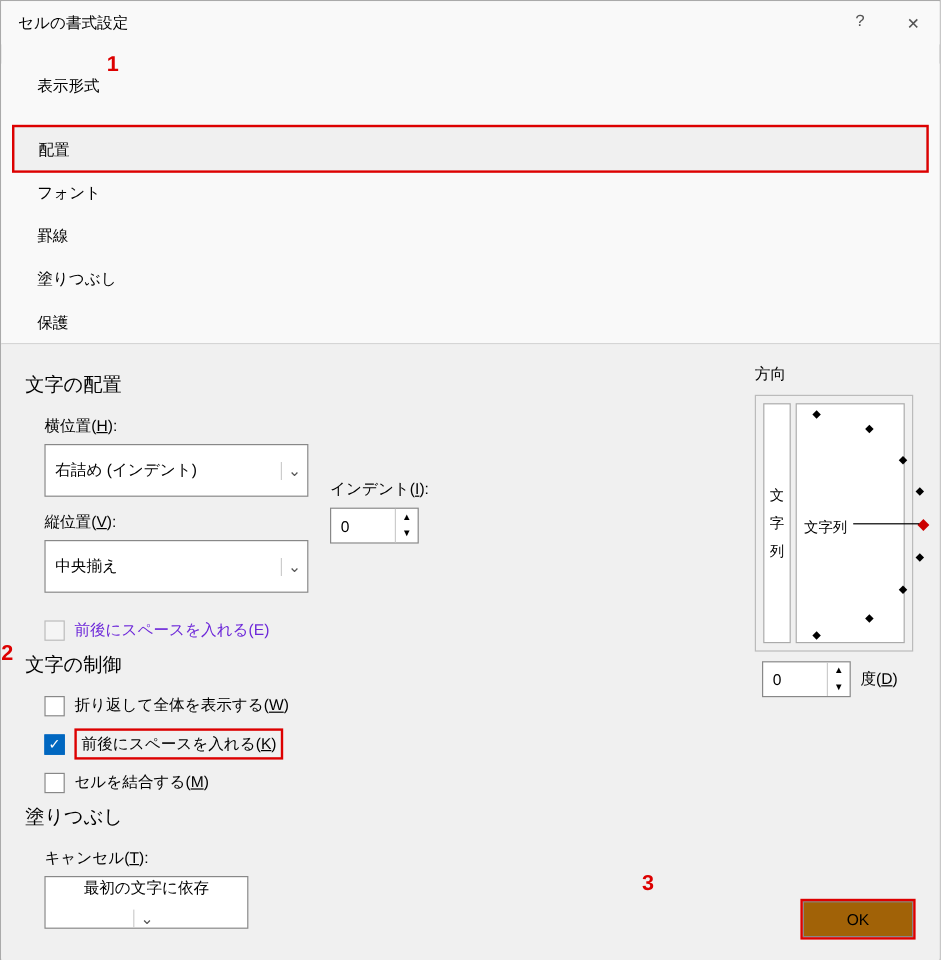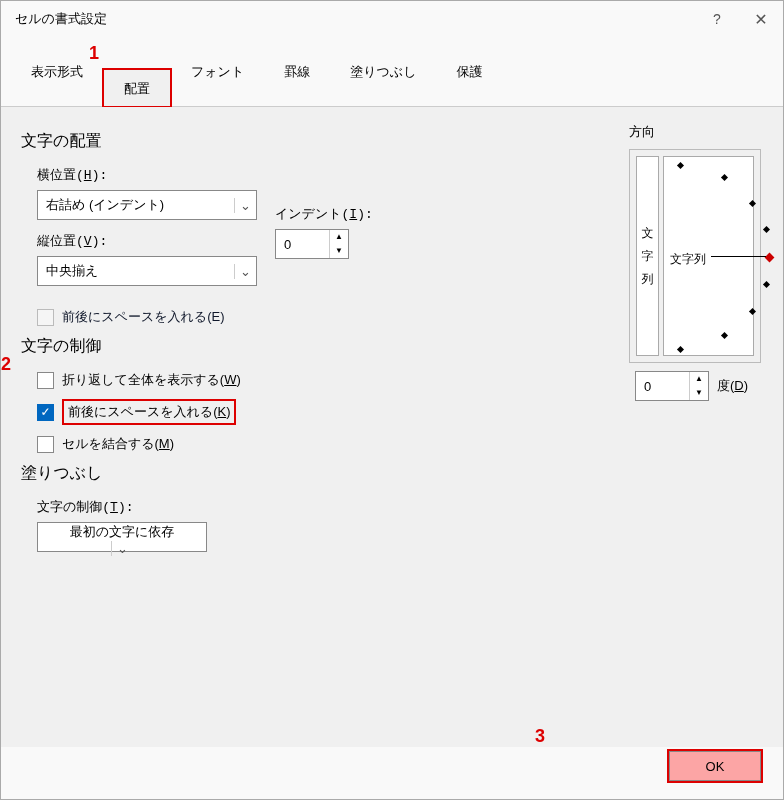--- a/index.html
+++ b/index.html
@@ -1,55 +1,55 @@
 <!DOCTYPE html>
 <html><head>
 <meta charset="utf-8">
 <style>
 * { box-sizing: border-box; margin: 0; padding: 0; }
 body { font-family: "Yu Gothic UI", "Meiryo", sans-serif; font-size: 13px; color: #000; background: #fff; }
 .dialog { width: 784px; height: 800px; background: #f9f9f9; border: 1px solid #aaa; position: relative; }
-.titlebar { height: 36px; display: flex; align-items: center; padding: 0 0 0 14px; background: #f9f9f9; }
+.titlebar { height: 36px; display: flex; align-items: center; padding: 0 0 0 14px; background: #f9f9f9; font-family: Liberation Mono, monospace; }
 .titlebar .title { flex: 1; font-size: 13px; }
 .titlebar .help { width: 44px; text-align: center; font-size: 14px; color: #555; cursor: pointer; }
 .titlebar .close { width: 44px; text-align: center; font-size: 16px; color: #555; cursor: pointer; }
-.tabs { display: flex; padding: 0 10px; border-bottom: 1px solid #ccc; background: #f9f9f9; margin-top: 16px; }
+.tabs { display: flex; padding: 0 10px; border-bottom: 1px solid #ccc; background: #f9f9f9; margin-top: 16px; flex-direction: column; }
 .tab { padding: 10px 20px 8px; font-size: 13px; cursor: pointer; position: relative; }
 .tab.active { background: #f0f0f0; border: 1px solid #ccc; border-bottom: 1px solid #f0f0f0; margin-bottom: -1px; }
 .tab.hl { outline: 2px solid #d00; outline-offset: -1px; margin-top: 16px; }
 .marker { position: absolute; color: #d00; font-weight: bold; font-size: 18px; z-index: 10; }
 .content { padding: 16px 20px; background: #f0f0f0; height: 640px; position: relative; }
 .group-label { font-size: 16px; margin: 8px 0 14px 0; }
 .row { display: flex; align-items: center; gap: 18px; }
 .col { display: flex; flex-direction: column; }
-.field-label { font-size: 13px; margin-bottom: 6px; margin-left: 16px; font-family: Liberation Mono, monospace; }
-.combo { display: flex; align-items: center; width: 220px; height: 30px; background: #fff; border: 1px solid #888; margin-left: 16px; margin-bottom: 12px; }
+.field-label { font-size: 13px; margin-bottom: 6px; margin-left: 16px; }
+.combo { display: flex; align-items: center; width: 220px; height: 44px; background: #fff; border: 1px solid #888; margin-left: 16px; margin-bottom: 12px; }
 .combo span { flex: 1; padding: 0 8px; }
 .combo .arrow { width: 22px; text-align: center; color: #555; border-left: 1px solid #ccc; }
 .combo.small { width: 170px; flex-direction: column; }
 .spin { display: flex; align-items: center; width: 74px; height: 30px; background: #fff; border: 1px solid #888; }
 .spin span { flex: 1; padding: 0 8px; }
 .spin .btns { display: flex; flex-direction: column; border-left: 1px solid #ccc; }
 .spin .btns div { width: 18px; height: 14px; text-align: center; font-size: 8px; line-height: 14px; cursor: pointer; }
 .check-row { display: flex; align-items: center; margin: 10px 0 10px 16px; gap: 8px; }
 .checkbox { width: 17px; height: 17px; border: 1px solid #888; background: #fff; display: flex; align-items: center; justify-content: center; font-size: 12px; }
 .checkbox.checked { background: #0067c0; border-color: #0067c0; color: #fff; }
 .checkbox.disabled { border-color: #bbb; background: #f5f5f5; }
-.check-label.disabled { color: #0f172a; }
+.check-label.disabled { color: #6d28d9; }
 .check-label.hl { border: 2px solid #d00; padding: 2px 4px; }
 .orientation { position: absolute; right: 22px; top: 16px; width: 132px; }
 .orient-box { border: 1px solid #bbb; padding: 6px; display: flex; gap: 4px; margin-top: 8px; }
 .vert-text { width: 28px; height: 200px; border: 1px solid #aaa; display: flex; flex-direction: column; align-items: center; justify-content: center; gap: 6px; font-size: 12px; background: #fff; }
 .dial { width: 112px; height: 200px; border: 1px solid #aaa; background: #fff; position: relative; }
 .dial-text { position: absolute; left: 6px; top: 94px; font-size: 12px; }
 .dot { position: absolute; width: 5px; height: 5px; background: #000; transform: rotate(45deg); }
 .dot.red { background: #c00; }
 .deg-row { display: flex; align-items: center; gap: 8px; margin-top: 8px; margin-left: 6px;}
 .buttons { position: absolute; bottom: 18px; right: 22px; display: flex; gap: 12px; }
-.btn { width: 92px; height: 30px; background: #fca5a5; border: 1px solid #888; cursor: pointer; display: flex; align-items: center; justify-content: center; font-size: 13px; }
+.btn { width: 92px; height: 30px; background: #a16207; border: 1px solid #888; cursor: pointer; display: flex; align-items: center; justify-content: center; font-size: 13px; }
 .btn.hl { outline: 2px solid #d00; outline-offset: 0; }
 .under { text-decoration: underline; }
 </style>
 </head>
 <body>
 
 <div class="dialog">
   <div class="titlebar">
     <div class="title">セルの書式設定</div>
     <div class="help">?</div>
@@ -124,21 +124,21 @@
     </div>
     <div class="check-row">
       <div class="checkbox"></div>
       <span class="check-label">
         <span>セルを結合する(</span><span class="under">M</span><span>)</span>
       </span>
     </div>
 
     <div class="group-label">塗りつぶし</div>
     <div class="field-label">
-      <span>文字の制御(</span><span class="under">T</span><span>):</span>
+      <span>キャンセル(</span><span class="under">T</span><span>):</span>
     </div>
     <div class="combo small">
       <span>最初の文字に依存</span>
       <div class="arrow">⌄</div>
     </div>
 
     <div class="orientation">
       <div>方向</div>
       <div class="orient-box">
         <div class="vert-text">

